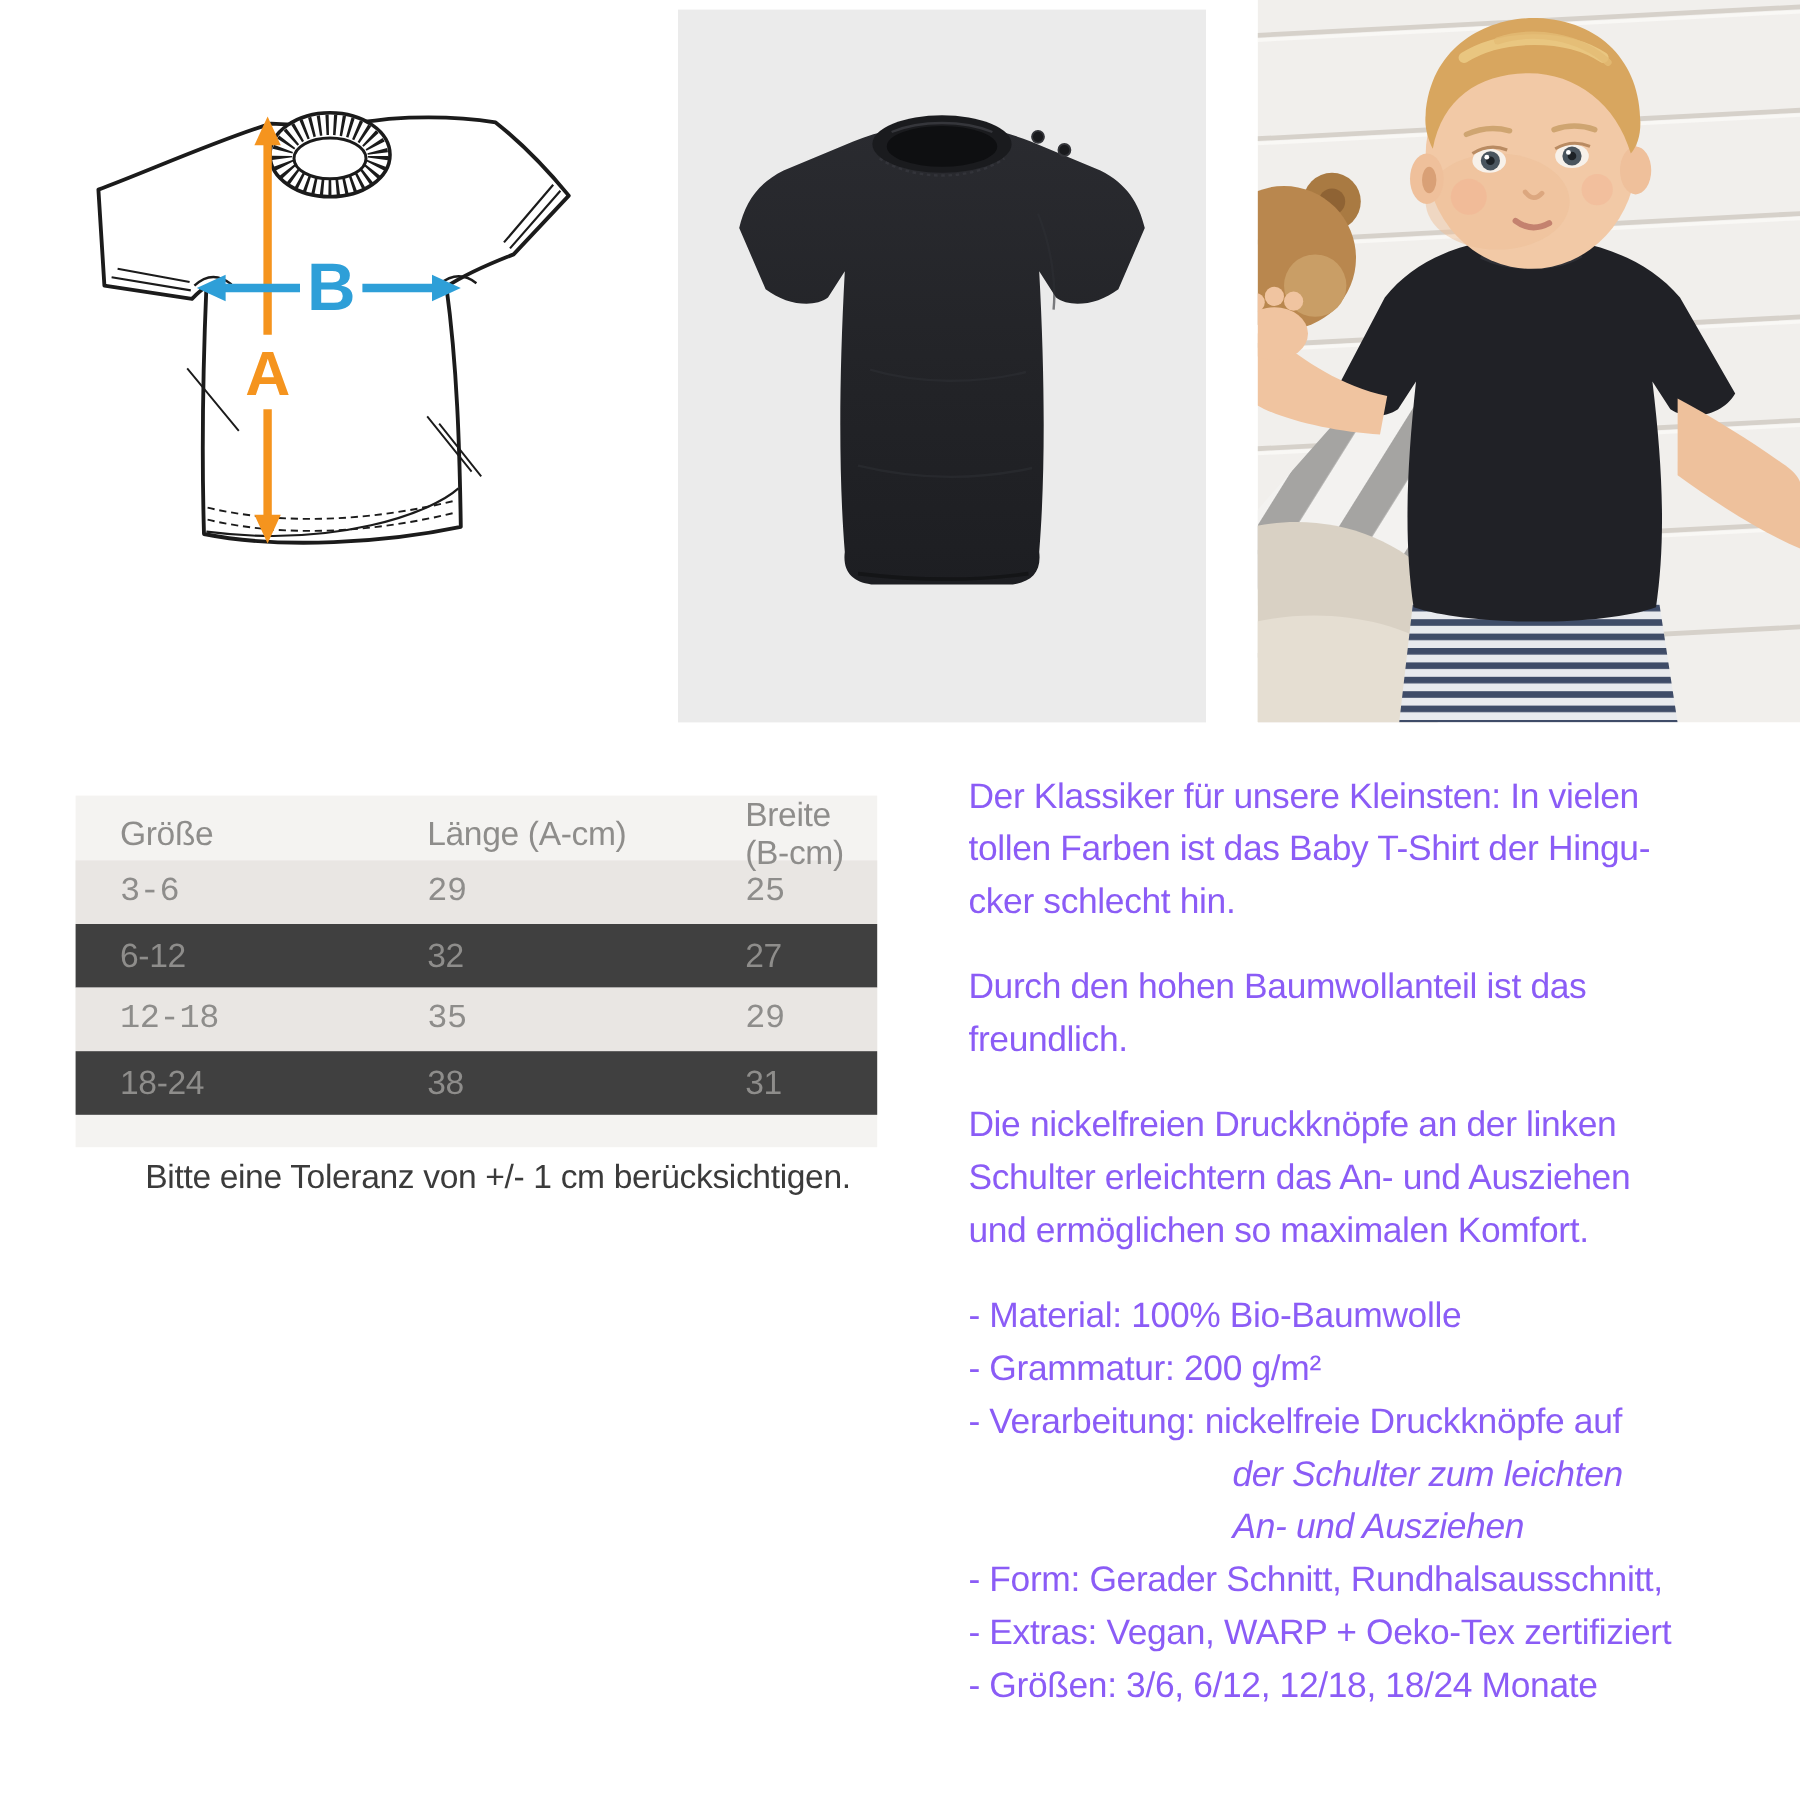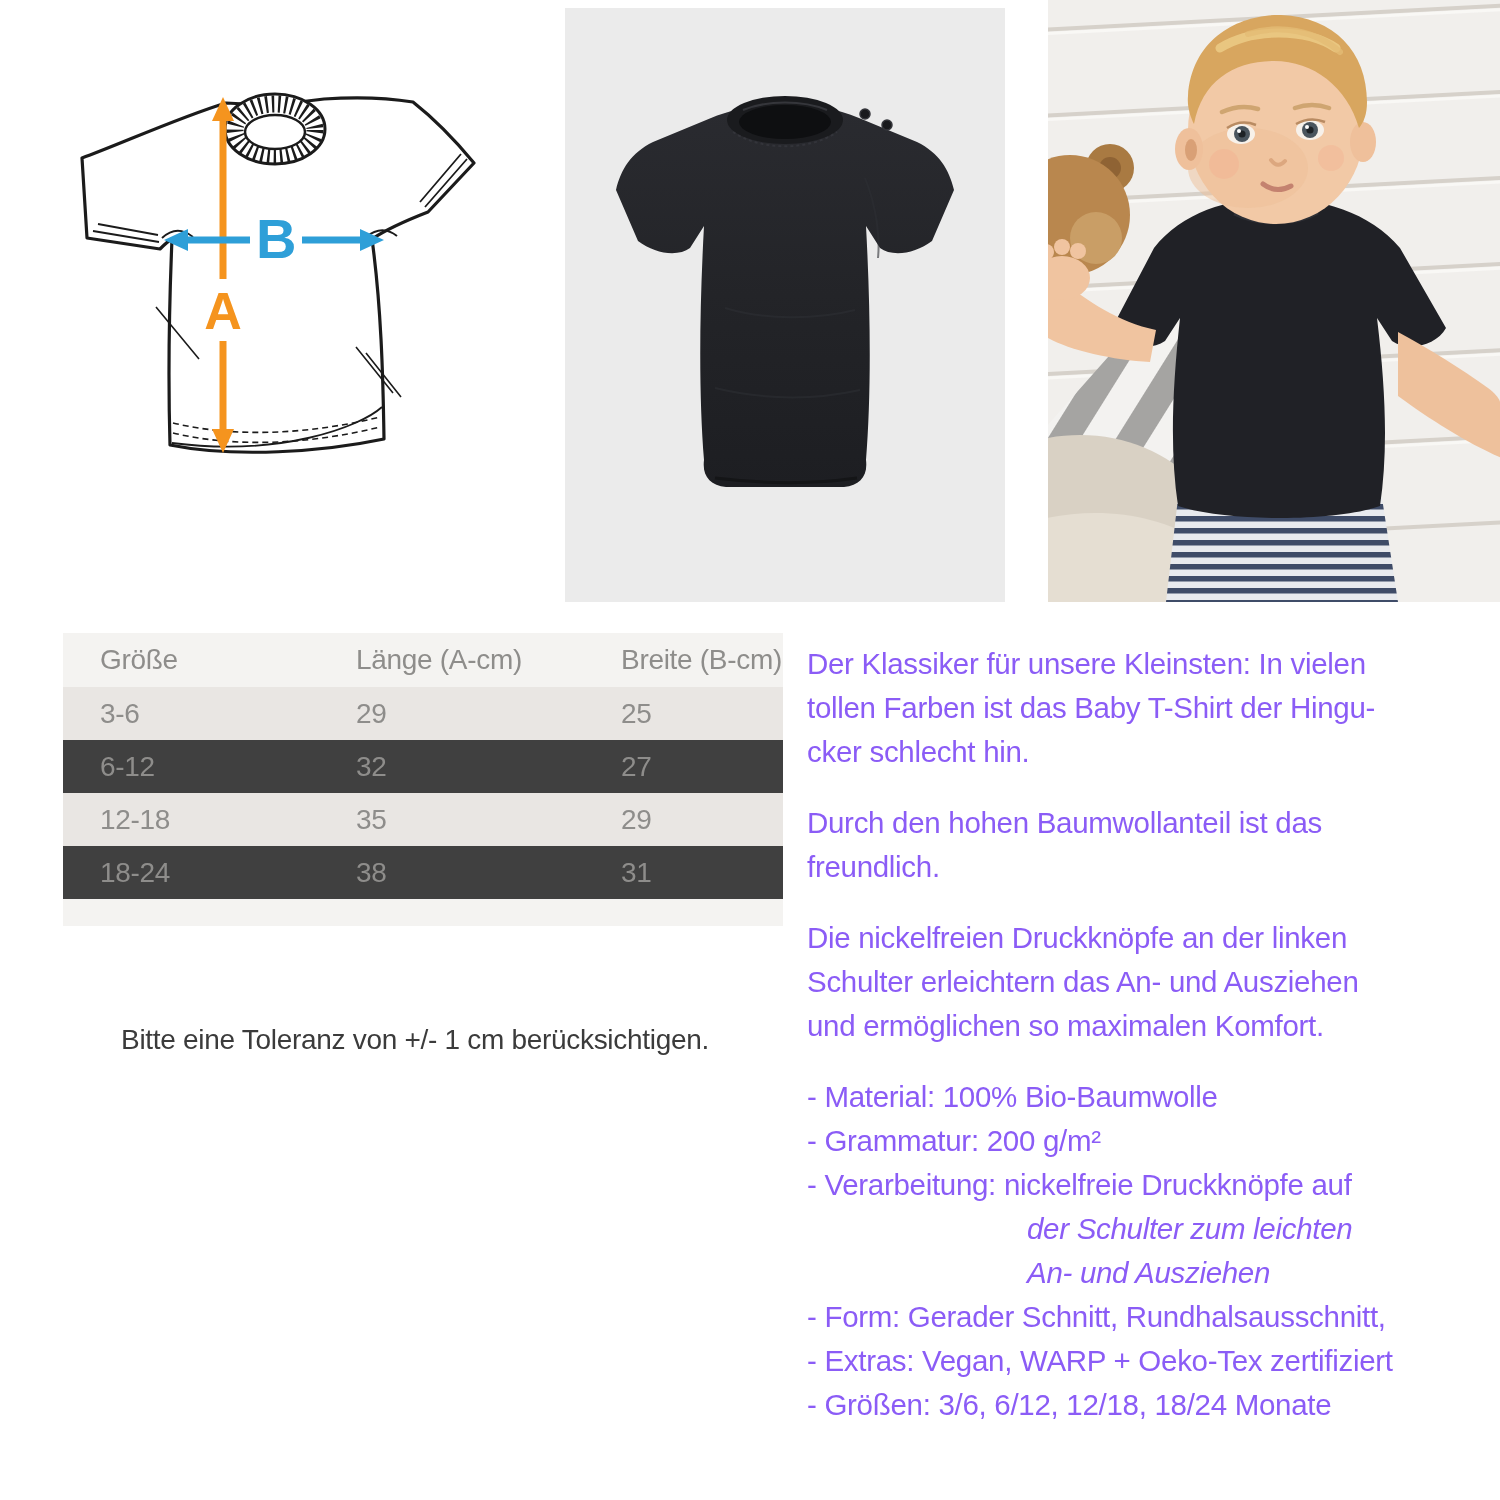--- a/index.html
+++ b/index.html
@@ -7,32 +7,32 @@
   .page{
     position:relative;width:1500px;height:1500px;background:#ffffff;overflow:hidden;
     font-family:"Liberation Sans","DejaVu Sans",sans-serif;letter-spacing:-0.3px;
   }
   
   .panel-diagram{position:absolute;left:60px;top:55px;width:470px;height:470px;}
   .panel-flat{position:absolute;left:565px;top:8px;width:440px;height:594px;background:#ebebeb;}
   .panel-photo{position:absolute;left:1048px;top:0;width:452px;height:602px;overflow:hidden;}
   .panel-diagram svg,.panel-flat svg,.panel-photo svg{display:block;width:100%;height:100%;}
   
-  .size-table{position:absolute;left:63px;top:633px;width:720px;background:#f4f3f1;padding-bottom:27px;}
+  .size-table{position:absolute;left:63px;top:663px;width:668px;background:#f4f3f1;padding-bottom:27px;}
   .thead,.trow{display:grid;grid-template-columns:230px 265px 1fr;align-items:center;
     font-size:28px;color:#8e8d8b;}
   .thead{height:54px;}
   .trow{height:53px;}
-  .trow.dark{background:#e9e6e3;}
+  .trow.dark{background:#e9e6e3;font-family:Liberation Mono, monospace;}
   .trow.light{background:#404040;}
   .tcell.c0,.hcell.c0{padding-left:37px;}
   .tcell.c1,.hcell.c1{padding-left:63px;}
   .tcell.c2,.hcell.c2{padding-left:63px;}
   
-  .tolerance{position:absolute;left:63px;top:1024px;width:704px;text-align:center;
+  .tolerance{position:absolute;left:63px;top:965px;width:704px;text-align:center;
     font-size:28px;color:#3b3b3b;}
   
   .description{position:absolute;left:807px;top:642px;width:670px;font-size:29.5px;color:#8b5cf6;}
   .para{margin:0 0 27px 0;}
   .line{line-height:44px;white-space:nowrap;}
   .line.indent{padding-left:220px;font-style:italic;}
 </style>
 </head>
 <body>
 

